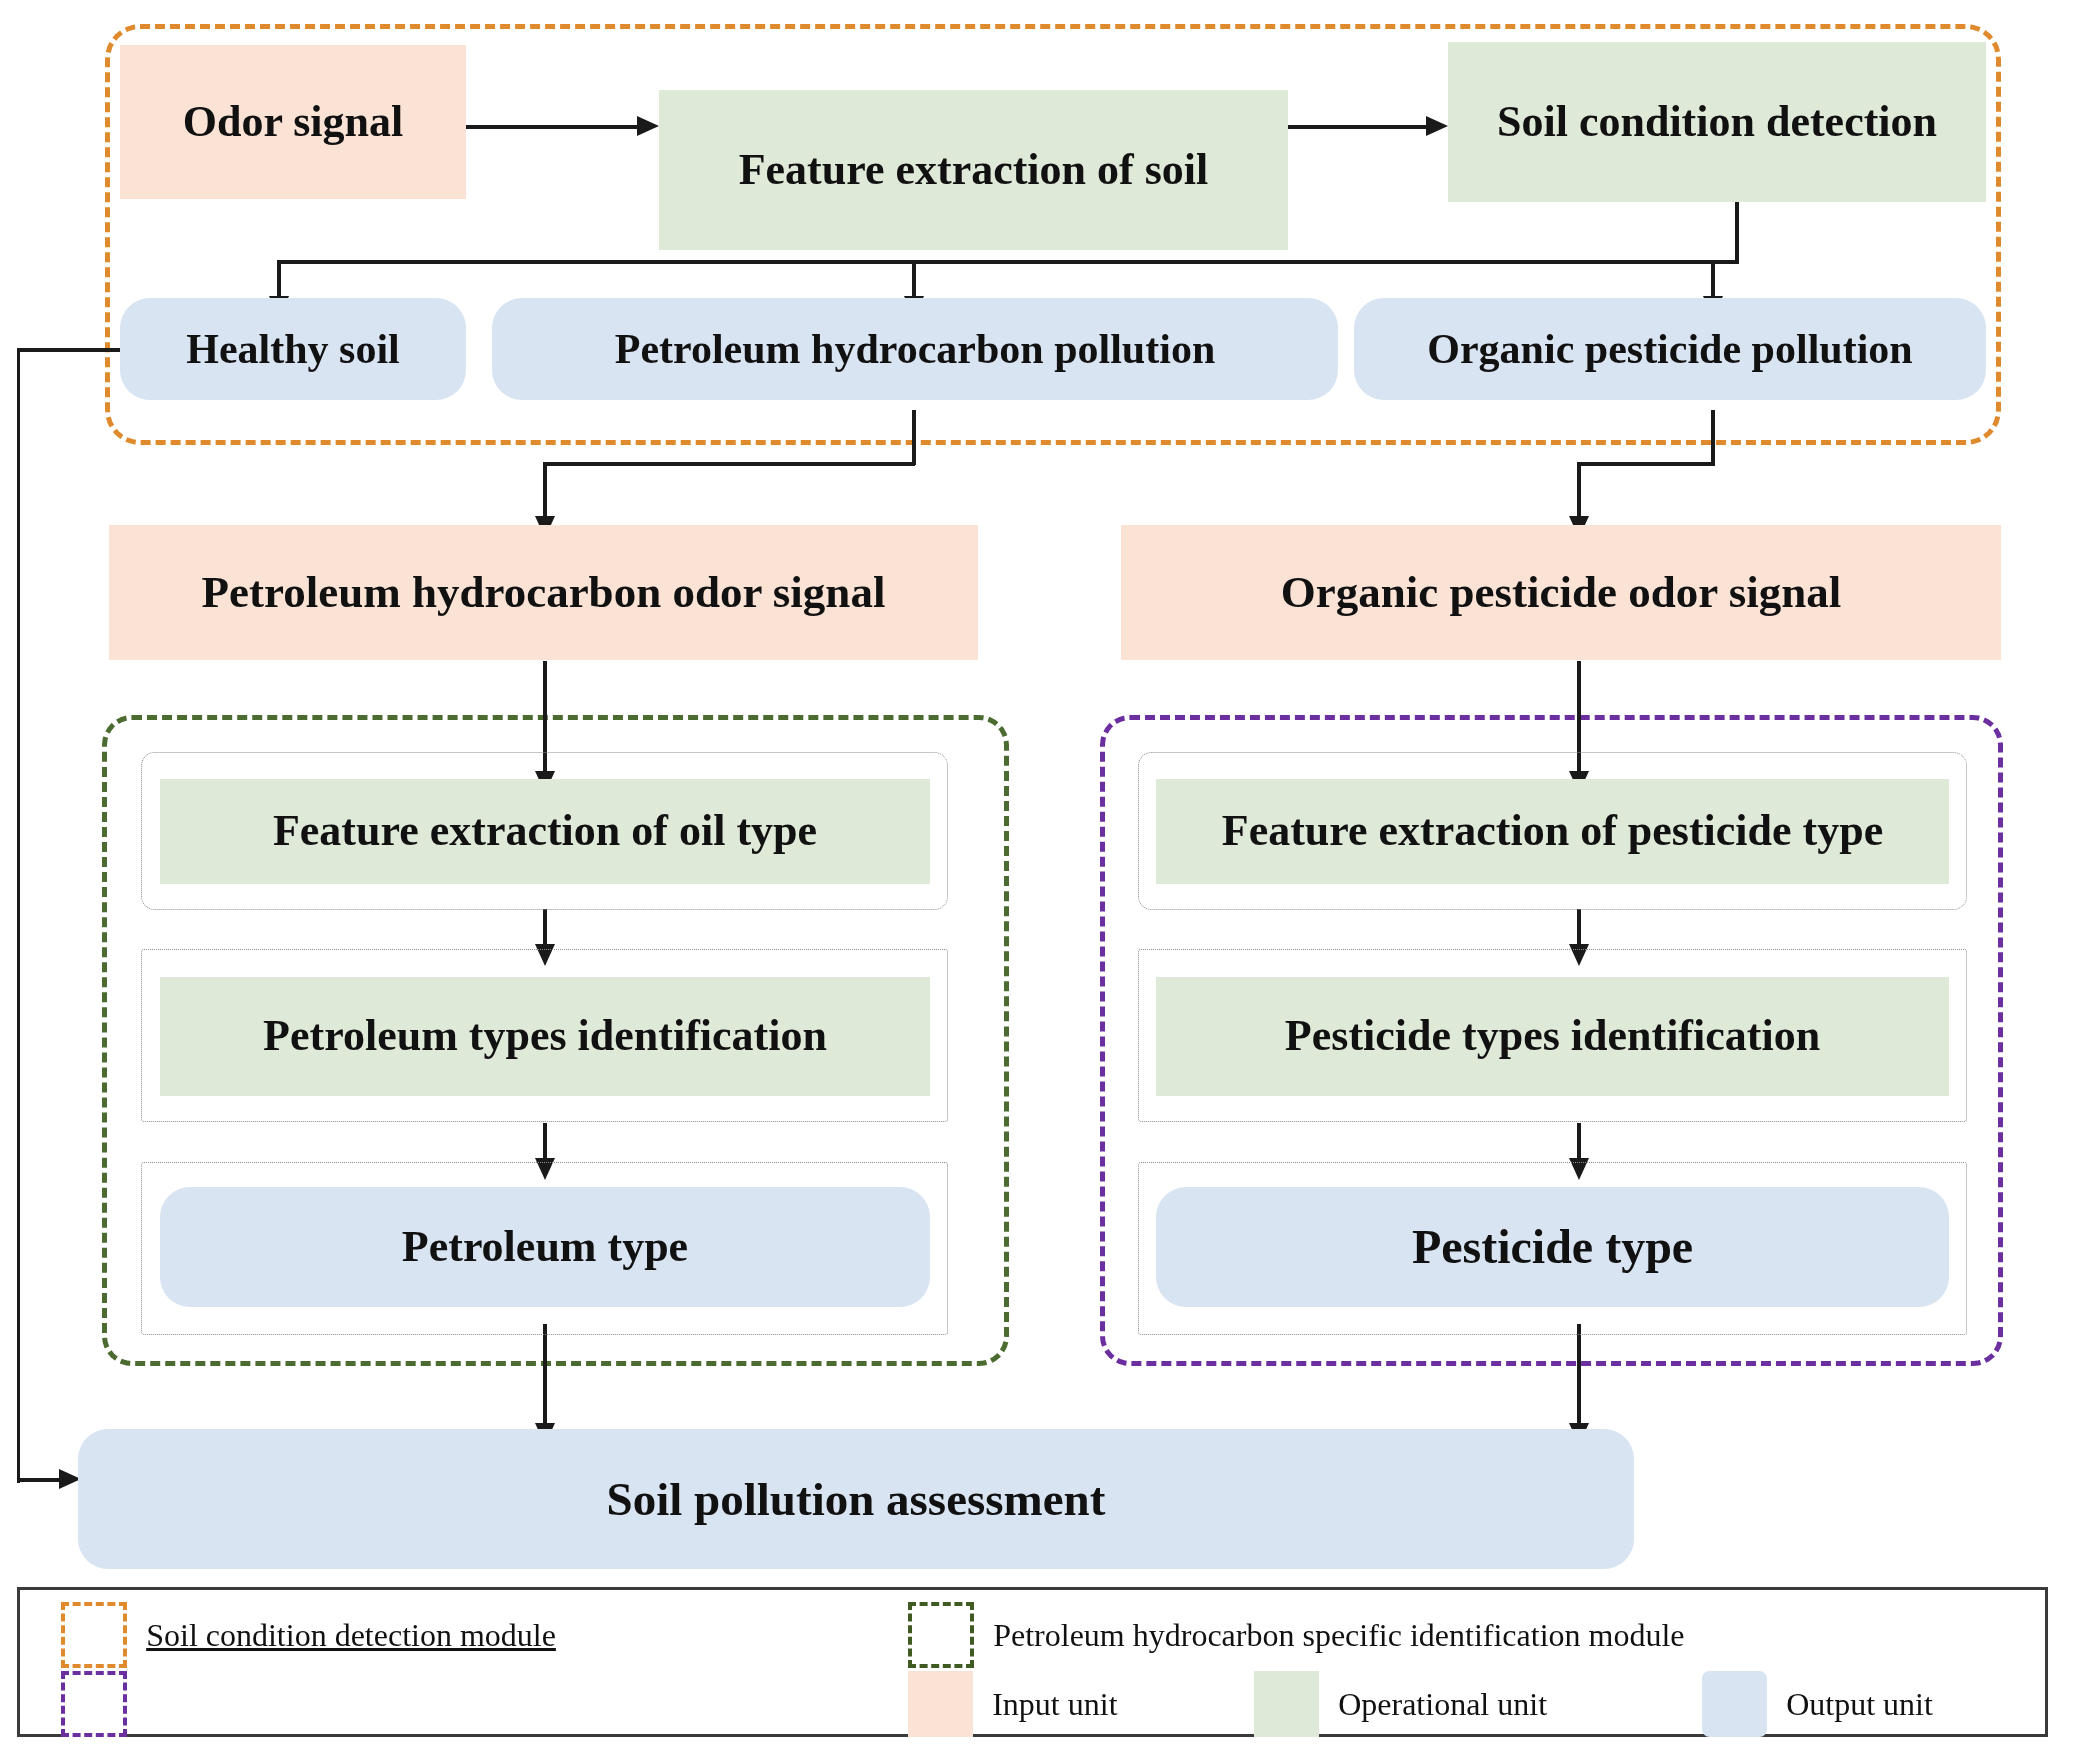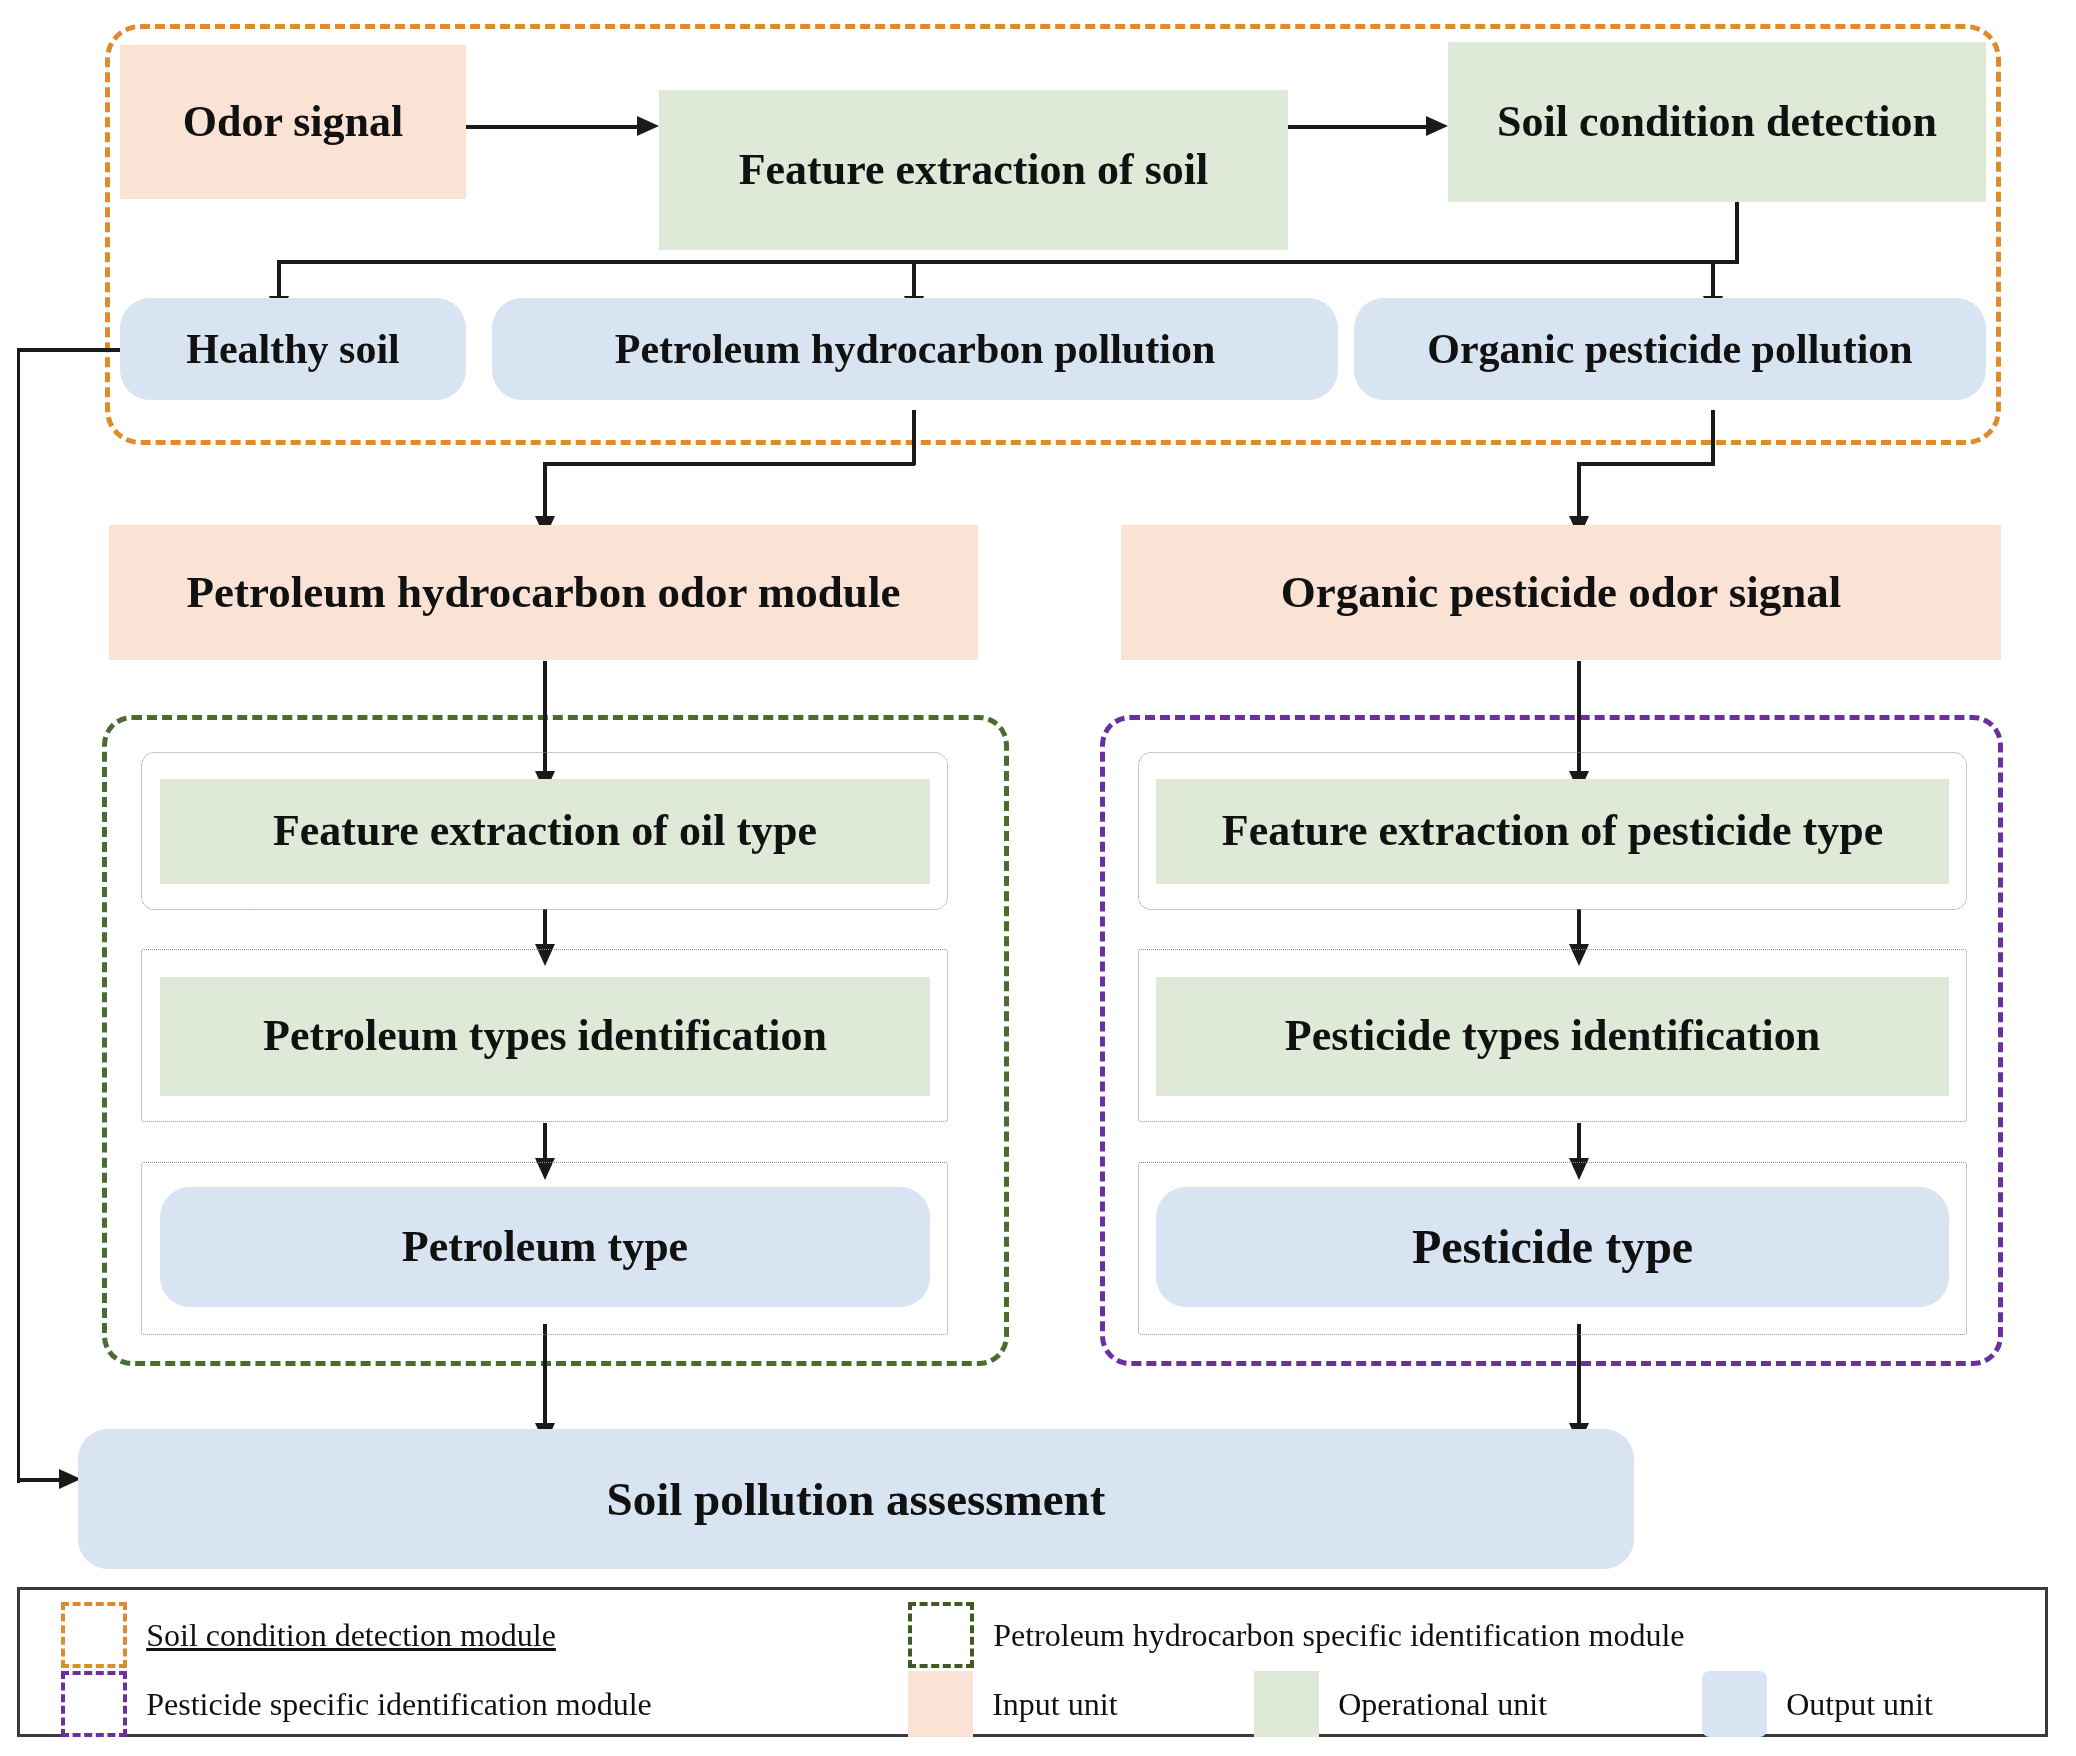--- a/index.html
+++ b/index.html
@@ -143,21 +143,21 @@
 
 <div class="abs unit u-out" style="left:492px;top:298px;width:846px;height:102px;font-size:42px;">
   <span>Petroleum hydrocarbon pollution</span>
 </div>
 
 <div class="abs unit u-out" style="left:1354px;top:298px;width:632px;height:102px;font-size:42px;">
   <span>Organic pesticide pollution</span>
 </div>
 
 <div class="abs unit u-input" style="left:109px;top:525px;width:869px;height:135px;font-size:45px;">
-  <span>Petroleum hydrocarbon odor module</span>
+  <span>Petroleum hydrocarbon odor signal</span>
 </div>
 
 <div class="abs unit u-input" style="left:1121px;top:525px;width:880px;height:135px;font-size:45px;">
   <span>Organic pesticide odor signal</span>
 </div>
 
 <div class="abs inner-wrap" style="left:141px;top:752px;width:807px;height:158px;"></div>
 <div class="abs unit u-oper" style="left:160px;top:779px;width:770px;height:105px;font-size:44px;border-radius:0;">
   <span>Feature extraction of oil type</span>
 </div>
@@ -198,21 +198,20 @@
     <span class="lg-label">Soil condition detection module</span>
   </div>
 
   <div class="legend-row" style="left:888px;top:12px;">
     <span class="sw-dash gr"></span>
     <span class="lg-label">Petroleum hydrocarbon specific identification module</span>
   </div>
 
   <div class="legend-row" style="left:41px;top:81px;">
     <span class="sw-dash pu"></span>
-    <span class="lg-label">Pesticide specific identification module</span>
   </div>
 
   <div class="legend-row" style="left:888px;top:81px;">
     <span class="sw-fill inp"></span>
     <span class="lg-label">Input unit</span>
   </div>
 
   <div class="legend-row" style="left:1234px;top:81px;">
     <span class="sw-fill opr"></span>
     <span class="lg-label">Operational unit</span>

